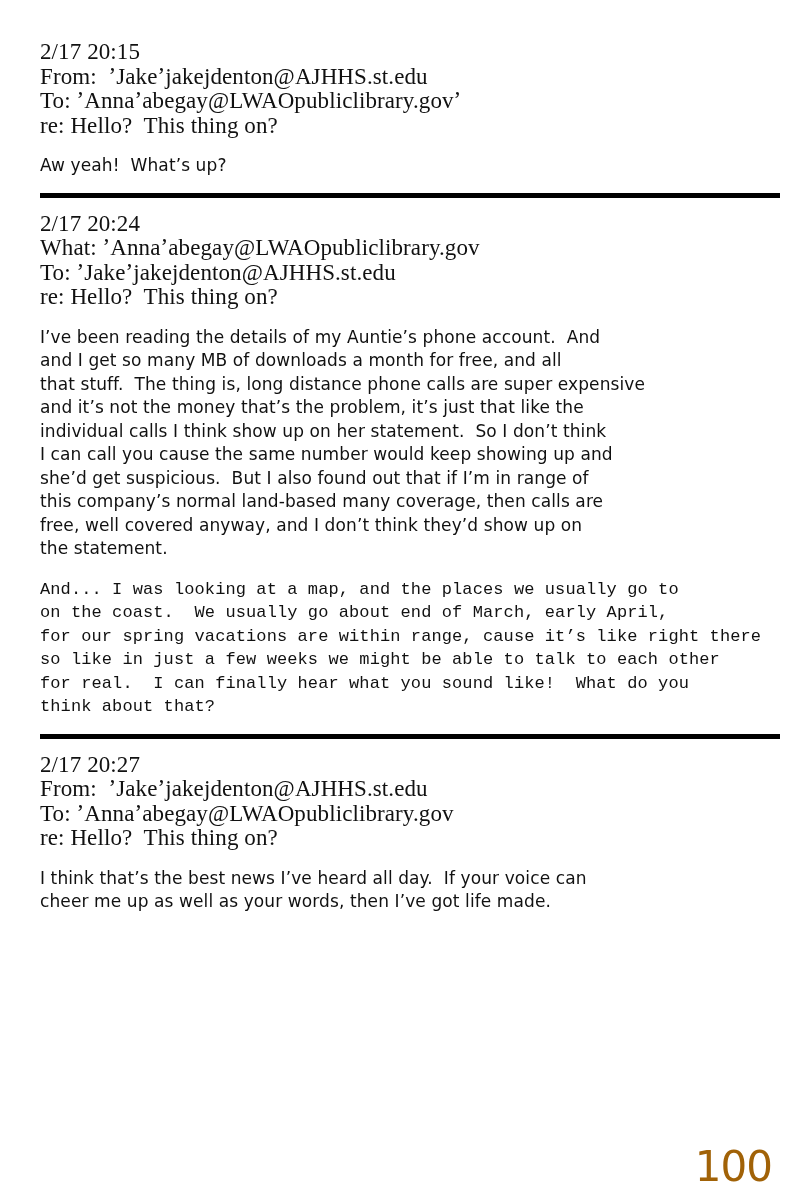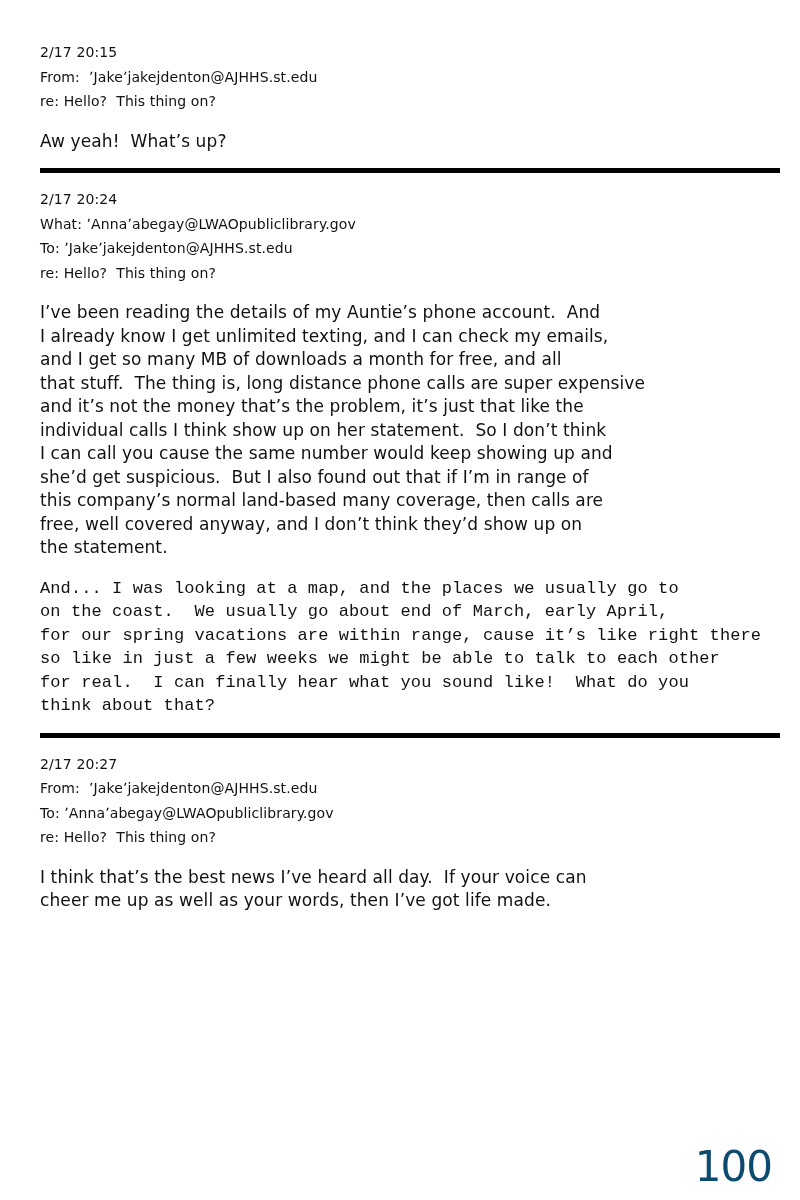--- a/index.html
+++ b/index.html
@@ -20,24 +20,25 @@
     left: 0; top: 0;
     width: 800px;
     height: 1200px;
     box-sizing: border-box;
     padding: 40px 22px 0 40px;
   }
   .msg {
     margin: 0;
   }
   .hdr-line {
-    font-size: 14px;
+    font-size: 23px;
     line-height: 24.5px;
     letter-spacing: 0.1px;
     white-space: pre;
+    font-family: Liberation Serif, serif;
   }
   .spacer-sm { height: 16px; }
   .body-line {
     font-size: 17px;
     line-height: 23.5px;
     letter-spacing: 0.1px;
     white-space: pre;
   }
   .para { margin-bottom: 0; }
   .para + .para { margin-top: 17px; font-family: Liberation Mono, monospace; }
@@ -48,34 +49,35 @@
     width: 740px;
   }
   .gap-before-div { height: 15px; }
   .gap-after-div { height: 14px; }
   .pagenum {
     position: absolute;
     right: 28px;
     bottom: 12px;
     font-size: 42px;
     line-height: 42px;
-    color: #0c4a6e;
+    color: #a16207;
     font-family: "DejaVu Sans", sans-serif;
     letter-spacing: -1px;
   }
   #msg1 { padding-top: 0; }
 </style>
 </head>
 <body>
 
 <div class="page">
 
   <div class="msg" id="msg1">
     <div class="hdr-line">2/17 20:15</div>
     <div class="hdr-line">From:  ʼJakeʼjakejdenton@AJHHS.st.edu</div>
+    <div class="hdr-line">To: ʼAnnaʼabegay@LWAOpubliclibrary.govʼ</div>
     <div class="hdr-line">re: Hello?  This thing on?</div>
     <div class="spacer-sm"></div>
     <div class="para">
       <div class="body-line">Aw yeah!  What’s up?</div>
     </div>
   </div>
 
   <div class="gap-before-div"></div>
   <div class="divider"></div>
   <div class="gap-after-div"></div>
@@ -83,21 +85,20 @@
   <div class="msg">
     <div class="hdr-line">2/17 20:24</div>
     <div class="hdr-line">What: ʼAnnaʼabegay@LWAOpubliclibrary.gov</div>
     <div class="hdr-line">To: ʼJakeʼjakejdenton@AJHHS.st.edu</div>
     <div class="hdr-line">re: Hello?  This thing on?</div>
     <div class="spacer-sm"></div>
 
 
     <div class="para">
       <div class="body-line">I’ve been reading the details of my Auntie’s phone account.  And</div>
-      <div class="body-line">I already know I get unlimited texting, and I can check my emails,</div>
       <div class="body-line">and I get so many MB of downloads a month for free, and all</div>
       <div class="body-line">that stuff.  The thing is, long distance phone calls are super expensive</div>
       <div class="body-line">and it’s not the money that’s the problem, it’s just that like the</div>
       <div class="body-line">individual calls I think show up on her statement.  So I don’t think</div>
       <div class="body-line">I can call you cause the same number would keep showing up and</div>
       <div class="body-line">she’d get suspicious.  But I also found out that if I’m in range of</div>
       <div class="body-line">this company’s normal land-based many coverage, then calls are</div>
       <div class="body-line">free, well covered anyway, and I don’t think they’d show up on</div>
       <div class="body-line">the statement.</div>
     </div>

